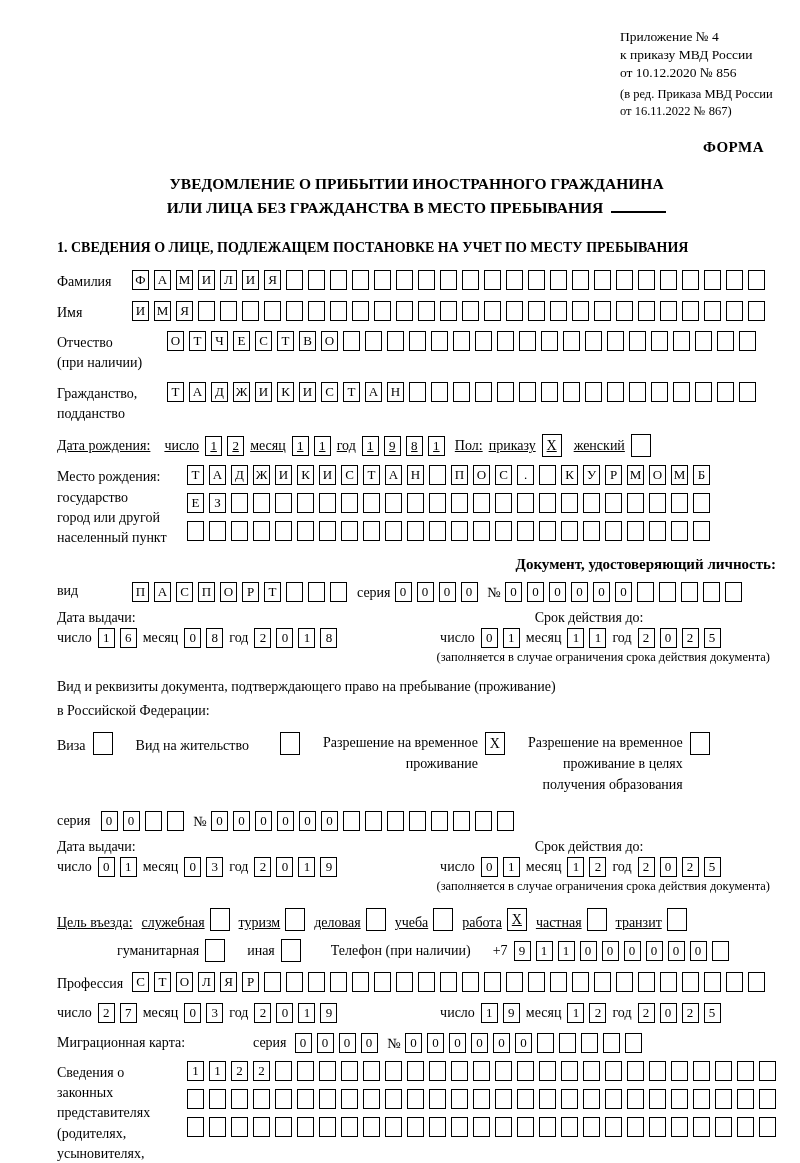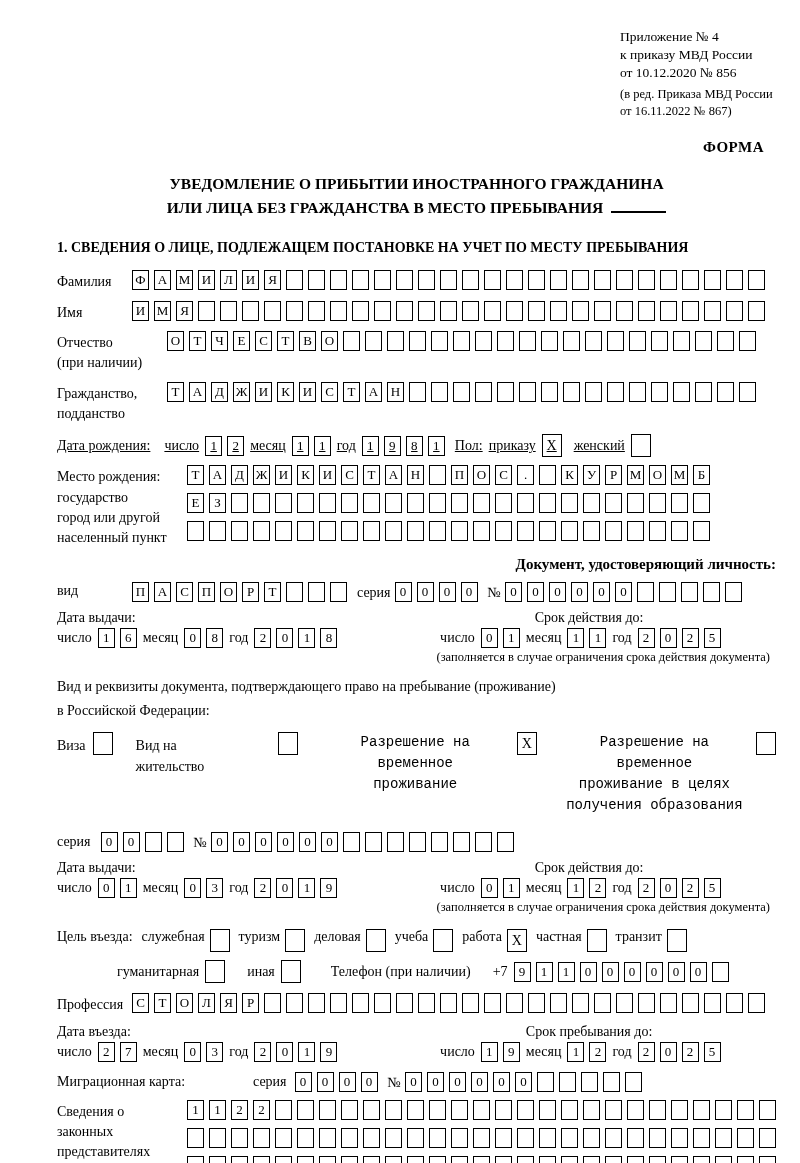--- a/index.html
+++ b/index.html
@@ -28,23 +28,23 @@
   .dgroup{display:flex;align-items:center;column-gap:6px;}
   .dual-head{display:flex;margin:4px 0 2px 0;}
   .dual-head .dh-left{flex:0 0 48%;}
   .dual-head .dh-right{flex:1;text-align:center;}
   .dates{display:flex;align-items:center;margin-bottom:2px;}
   .dates .dleft{flex:0 0 48%;}
   .dates .dright{flex:1;justify-content:flex-start;padding-left:38px;}
   .note{text-align:right;font-size:12.5px;padding-right:6px;margin:0 0 10px 0;}
   .intro{line-height:1.7;margin-top:8px;}
   .opts{display:flex;align-items:flex-start;column-gap:7px;margin:10px 0 16px 0;}
-  .opt-lbl{white-space:pre-line;text-align:center;line-height:1.5;font-family:Liberation Mono, monospace;}
+  .opt-lbl{white-space:pre-line;text-align:right;line-height:1.5;}
   .opts .cbox{margin-top:0px;}
-  .purp{display:flex;align-items:flex-start;column-gap:5px;margin:14px 0 8px 0;}
+  .purp{display:flex;align-items:flex-end;column-gap:5px;margin:14px 0 8px 0;text-decoration:underline;}
   .purp .plbl{margin-left:4px;}
   .purp2{display:flex;align-items:center;column-gap:6px;margin:4px 0 10px 60px;}
   .gap24{margin-left:24px;}
   .gap16{margin-left:16px;}
   .doc-head{text-align:right;font-weight:bold;font-size:15px;margin:2px 0 8px 0;}
   .mig-gap{margin-left:46px;}
   .mlr{margin:0 4px 0 10px;padding-top:2px;}
 </style>
 </head>
 <body>
@@ -569,24 +569,20 @@
         <span class="cell"></span>
         <span class="cell"></span>
         <span class="cell"></span>
         <span class="cell"></span>
         <span class="cell"></span>
         <span class="cell"></span>
         <span class="cell"></span>
       </div>
   </div>
 
-  <div class="dual-head">
-    <div class="dh-left">Дата въезда:</div>
-    <div class="dh-right">Срок пребывания до:</div>
-  </div>
   <div class="dates">
     <span class="dgroup dleft">
       <span>число</span>
       <span class="boxes">
           <span class="cell">2</span>
           <span class="cell">7</span>
         </span>
       <span>месяц</span>
       <span class="boxes">
           <span class="cell">0</span>

